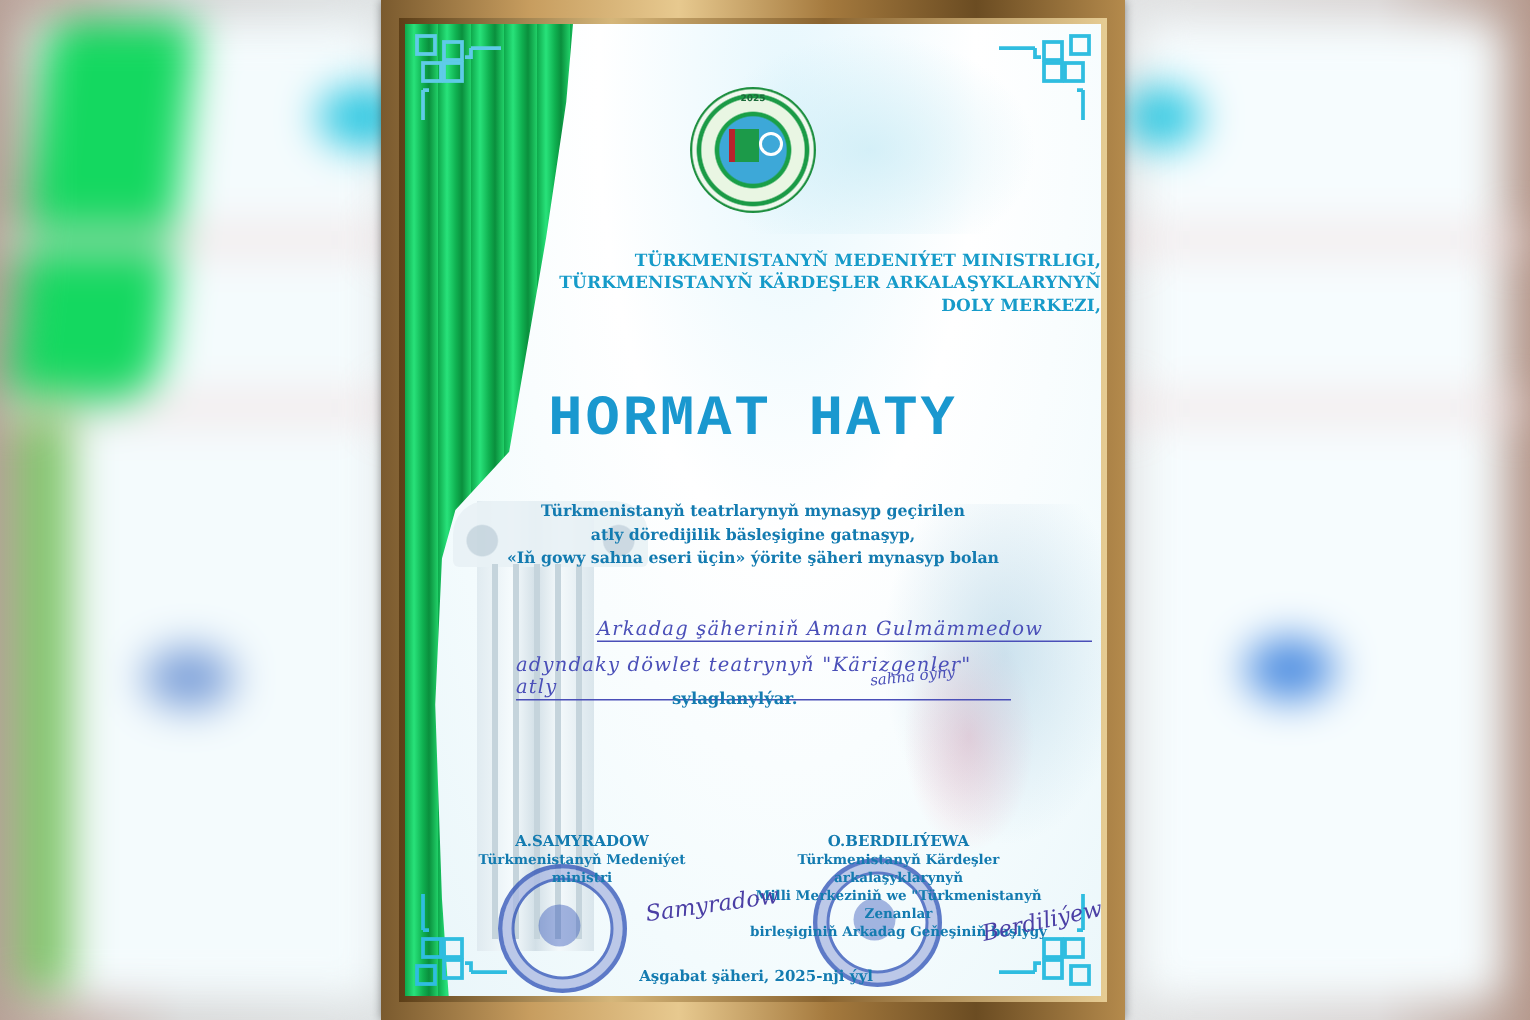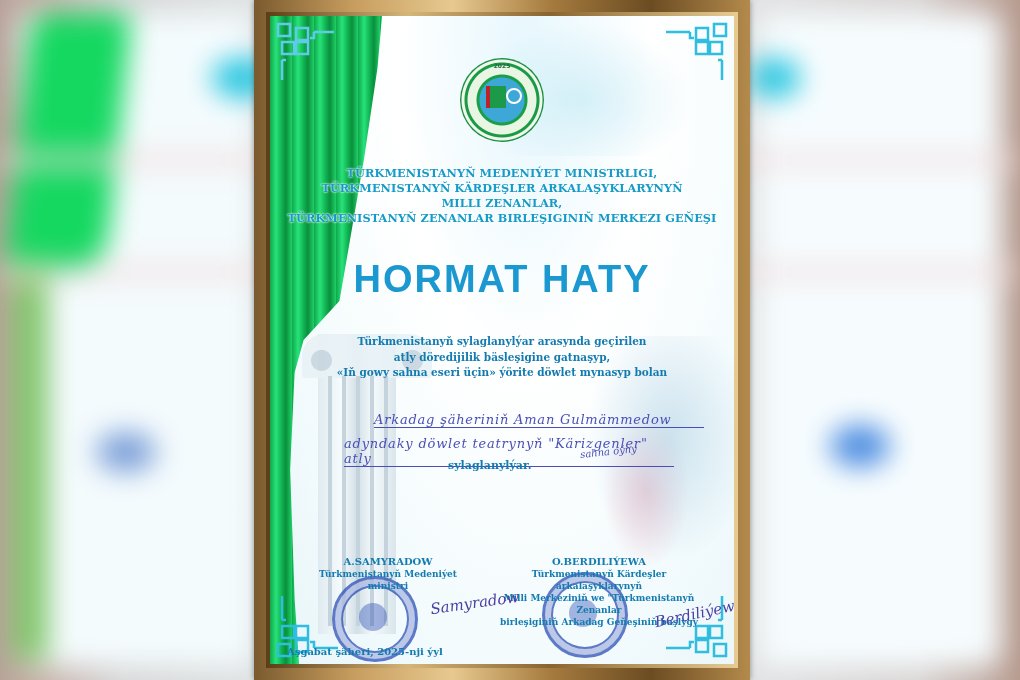--- a/index.html
+++ b/index.html
@@ -40,47 +40,47 @@
 
   .corner{position:absolute;width:70px;height:70px;}
   .corner svg{width:100%;height:100%;}
 
   .emblem{position:absolute;left:190px;top:42px;width:84px;height:84px;border-radius:50%;
     background:radial-gradient(circle,#3da8d8 0 22px,#1a9f48 23px 25px,#e9f6e3 26px 34px,#1b9a46 35px 37px,#f0f8ee 38px 40px,#1e8f40 41px);}
   .emblem-flag{position:absolute;left:26px;top:28px;width:16px;height:22px;background:#1c9a49;border-left:4px solid #b8232c;}
   .emblem-un{position:absolute;left:46px;top:30px;width:12px;height:12px;border-radius:50%;border:2px solid #fff;}
   .emblem-year{position:absolute;left:0;right:0;top:4px;text-align:center;font-size:6px;font-weight:bold;color:#1c6a3a;font-family:"DejaVu Sans",sans-serif;}
 
-  .issuer{position:absolute;left:0;right:0;top:150px;text-align:center;color:#169bc9;
+  .issuer{position:absolute;left:0;right:0;top:150px;text-align:right;color:#169bc9;
     font-weight:bold;font-size:11.3px;line-height:15px;letter-spacing:.1px;
     text-shadow:0 0 2px #fff,0 0 2px #fff;}
   .title{position:absolute;left:0;right:0;top:242px;text-align:center;color:#1a98cf;
-    font-size:38px;font-weight:bold;letter-spacing:2px;font-family:Liberation Sans, sans-serif;}
+    font-size:38px;font-weight:bold;letter-spacing:2px;font-family:Liberation Mono, monospace;}
   .intro{position:absolute;left:0;right:0;top:318px;text-align:center;color:#137bb0;
     font-weight:bold;font-size:10.5px;line-height:15.5px;}
   .handwrite{position:absolute;left:104px;width:330px;font-family:"DejaVu Serif",serif;font-style:italic;
     color:#4a4fb8;font-size:13px;border-bottom:1px solid #4a4fb8;letter-spacing:.8px;}
-  .hw1{top:396px;}
+  .hw1{top:396px;margin-left:24px;}
   .hw2{top:420px;left:74px;width:330px;}
   .hw3{position:absolute;top:430px;left:310px;font-style:italic;color:#4a4fb8;font-size:10px;transform:rotate(-6deg);}
   .awarded{position:absolute;left:178px;top:443px;color:#137bb0;font-weight:bold;font-size:11px;}
 
   .sig-block{position:absolute;text-align:center;color:#137bb0;font-weight:bold;font-size:9px;line-height:12px;}
   .sig-left{left:28px;top:540px;width:180px;}
   .sig-right{left:226px;top:540px;width:206px;}
   .sig-name{font-size:10px;}
   .stamp{position:absolute;width:80px;height:80px;border-radius:50%;border:3px solid #2c4fb6;opacity:.75;
     box-shadow:inset 0 0 0 6px rgba(255,255,255,.6),inset 0 0 0 8px #2c4fb6;}
   .stamp-left{left:62px;top:560px;}
   .stamp-right{left:272px;top:556px;}
   .stamp-core{position:absolute;left:24px;top:24px;width:28px;height:28px;border-radius:50%;background:rgba(44,79,182,.55);}
   .signature{position:absolute;font-style:italic;color:#4b3fa5;font-size:15px;font-family:"DejaVu Serif",serif;}
   .sig-l{left:160px;top:578px;transform:rotate(-8deg);}
   .sig-r{left:384px;top:588px;transform:rotate(-12deg);}
-  .place{position:absolute;left:17px;right:0;top:630px;color:#137bb0;font-weight:bold;font-size:10px;}
+  .place{position:absolute;left:4px;right:0;top:630px;text-align:center;color:#137bb0;font-weight:bold;font-size:10px;}
 </style>
 </head>
 <body>
 
 <div class="bg-blur">
   <div class="bg-left-panel"></div>
   <div class="bg-left-curtain"></div>
   <div class="bg-left-curtain2"></div>
   <div class="bg-left-dot"></div>
   <div class="bg-left-dot2"></div>
@@ -149,30 +149,29 @@
 
       <div class="emblem">
         <div class="emblem-year">2025</div>
         <div class="emblem-flag"></div>
         <div class="emblem-un"></div>
       </div>
 
       <div class="issuer">
         <div>TÜRKMENISTANYŇ MEDENIÝET MINISTRLIGI,</div>
         <div>TÜRKMENISTANYŇ KÄRDEŞLER ARKALAŞYKLARYNYŇ</div>
-        <div>MILLI ZENANLAR,</div>
-        <div>TÜRKMENISTANYŇ ZENANLAR BIRLEŞIGINIŇ MERKEZI GEŇEŞI</div>
+        <div>DOLY MERKEZI,</div>
       </div>
 
       <div class="title">HORMAT HATY</div>
 
       <div class="intro">
-        <div>Türkmenistanyň sylaglanylýar arasynda geçirilen</div>
+        <div>Türkmenistanyň teatrlarynyň mynasyp geçirilen</div>
         <div>atly döredijilik bäsleşigine gatnaşyp,</div>
-        <div>«Iň gowy sahna eseri üçin» ýörite döwlet mynasyp bolan</div>
+        <div>«Iň gowy sahna eseri üçin» ýörite şäheri mynasyp bolan</div>
       </div>
 
       <div class="handwrite hw1">Arkadag şäheriniň Aman Gulmämmedow</div>
       <div class="handwrite hw2">adyndaky döwlet teatrynyň "Kärizgenler" atly</div>
       <div class="hw3">sahna oýny</div>
       <div class="awarded">sylaglanylýar.</div>
 
       <div class="stamp stamp-left">
           <div class="stamp-core"></div>
         </div>

